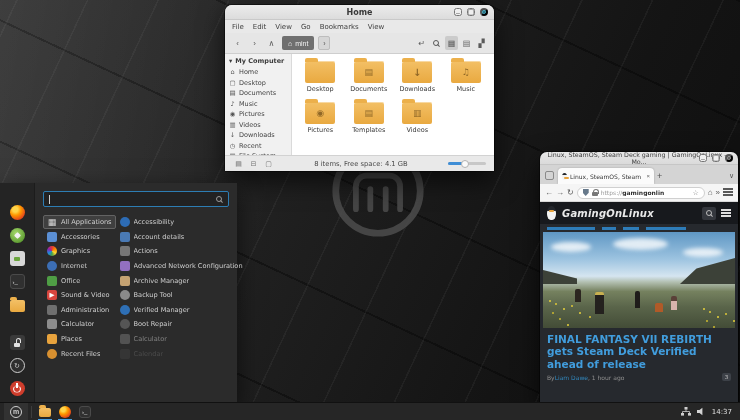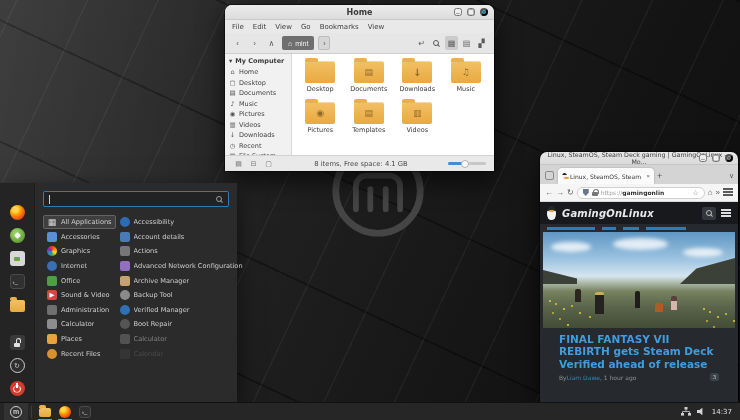--- a/index.html
+++ b/index.html
@@ -91,21 +91,21 @@
   .gol-search{width:14px;height:13px;background:#34373d;border:none;border-radius:2px;color:#bbb;display:flex;align-items:center;justify-content:center;}
   .burger{display:inline-block;width:10px;height:8px;background:linear-gradient(#dedede 0 1.6px,transparent 1.6px 3.2px,#dedede 3.2px 4.8px,transparent 4.8px 6.4px,#dedede 6.4px 8px);border:none;}
   .gol-nav{display:flex;gap:7px;align-items:center;height:8px;padding:0 7px;}
   .navlink{height:3px;background:#2e7cb8;border:none;}
   .hero{margin:0 3px;height:96px;position:relative;overflow:hidden;background:linear-gradient(#5f97c4 0%,#9cc3e0 28%,#d5e5f0 46%,#b3c0b2 52%,#75815f 62%,#5a654a 78%,#434c37 100%);}
   .cloud{position:absolute;background:#f4f8fb;border-radius:50%;filter:blur(2px);opacity:.85;}
   .cliff{position:absolute;background:#3c4138;}
   .char{position:absolute;border-radius:2px 2px 0 0;}
   .flowers{position:absolute;width:2px;height:2px;border-radius:50%;background:#e7d23c;
     box-shadow:6px 3px #dfc938,14px 8px #e7d23c,3px 12px #cdb92f,22px 5px #dfc938,30px 12px #e7d23c,10px 18px #cdb92f,40px 16px #dfc938,18px 24px #e7d23c;}
-  .article{padding:5px 19px 0;position:relative;}
+  .article{padding:5px 7px 0;position:relative;}
   .headline{font-size:10.5px;line-height:1.18;font-weight:bold;color:#419ddd;}
   .byline{margin-top:3px;font-size:6px;color:#8f8f8f;display:flex;align-items:center;}
   .byline .author{color:#3289bf;}
   .cbadge{margin-left:auto;min-width:9px;height:8px;background:#3d4148;border-radius:2px;color:#c9c9c9;font-size:5.5px;display:flex;align-items:center;justify-content:center;padding:0 2px;}
   .body-text{margin-top:4px;font-size:6.9px;line-height:1.45;color:#cfcfcf;}
   .body-text .l2{opacity:.55;}
 
   
   .menu{position:absolute;left:0;top:183px;width:237px;height:219px;display:flex;background:#2b2b2b;box-shadow:0 8px 22px rgba(0,0,0,.6);border:1px solid #114161a;border-left:none;}
   .menu-fav{width:35px;background:#242424;border-right:1px solid #1c1c1c;display:flex;flex-direction:column;align-items:center;padding-top:22px;gap:8px;}

